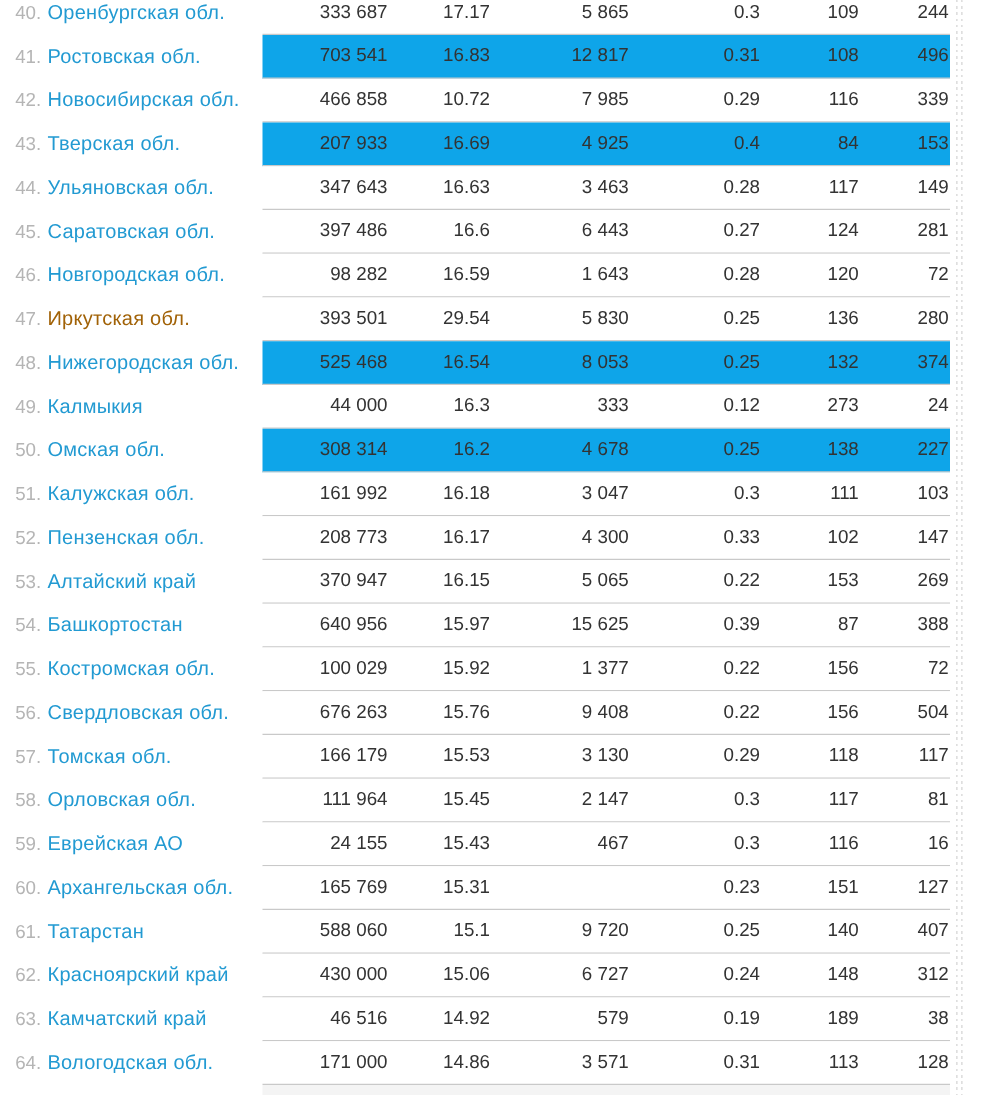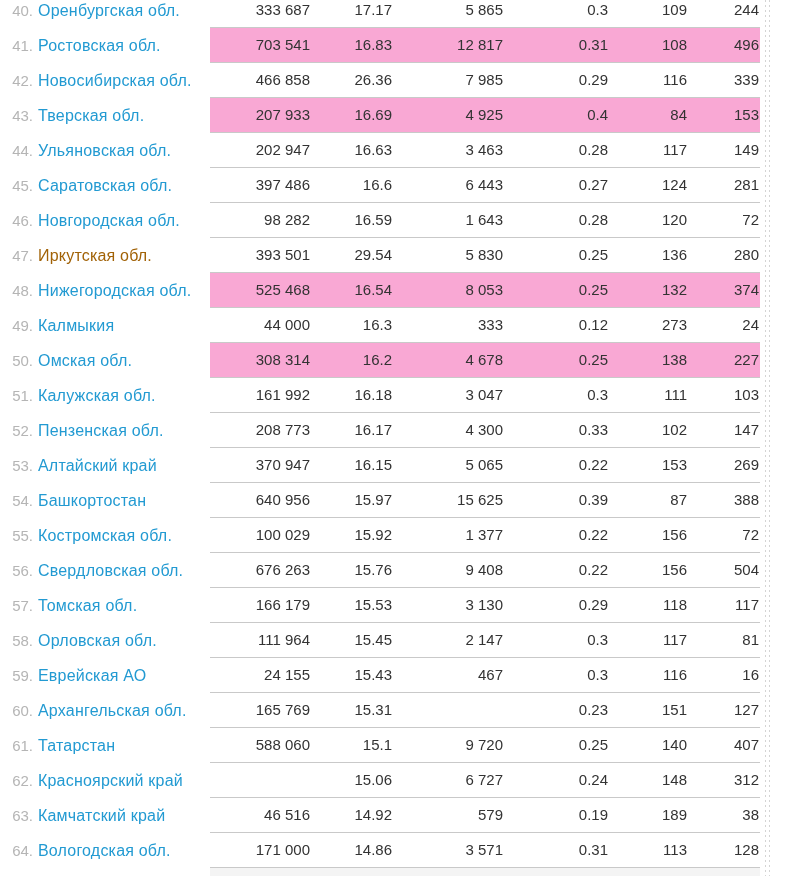--- a/index.html
+++ b/index.html
@@ -22,21 +22,21 @@
     position:absolute;left:38px;top:0;height:35px;
     line-height:35px;font-size:16px;letter-spacing:0.2px;
     color:#229ad2;text-decoration:none;cursor:pointer;white-space:nowrap;
   }
   .region.dark{color:#a16207;}
   .numzone{
     position:absolute;left:210px;top:0;width:550px;height:34px;
     border-bottom:1px solid #c9c9c9;
     background:#ffffff;
   }
-  .numzone.striped{background:#f9a8d4;text-decoration:underline;}
+  .numzone.striped{background:#0ea5e9;text-decoration:underline;}
   .cell{
     position:absolute;left:0;top:0;height:34px;
     line-height:34px;text-align:right;
     font-size:15px;color:#333333;white-space:nowrap;
   }
   .c0{width:100px;}
   .c1{width:182px;}
   .c2{width:293px;}
   .c3{width:398px;}
   .c4{width:477px;}
@@ -79,21 +79,21 @@
           <span class="cell c3">0.31</span>
           <span class="cell c4">108</span>
           <span class="cell c5">496</span>
         </div>
       </div>
       <div class="row">
         <span class="rank">42.</span>
         <a class="region">Новосибирская обл.</a>
         <div class="numzone">
           <span class="cell c0">466 858</span>
-          <span class="cell c1">26.36</span>
+          <span class="cell c1">10.72</span>
           <span class="cell c2">7 985</span>
           <span class="cell c3">0.29</span>
           <span class="cell c4">116</span>
           <span class="cell c5">339</span>
         </div>
       </div>
       <div class="row">
         <span class="rank">43.</span>
         <a class="region">Тверская обл.</a>
         <div class="numzone striped">
@@ -102,21 +102,21 @@
           <span class="cell c2">4 925</span>
           <span class="cell c3">0.4</span>
           <span class="cell c4">84</span>
           <span class="cell c5">153</span>
         </div>
       </div>
       <div class="row">
         <span class="rank">44.</span>
         <a class="region">Ульяновская обл.</a>
         <div class="numzone">
-          <span class="cell c0">202 947</span>
+          <span class="cell c0">347 643</span>
           <span class="cell c1">16.63</span>
           <span class="cell c2">3 463</span>
           <span class="cell c3">0.28</span>
           <span class="cell c4">117</span>
           <span class="cell c5">149</span>
         </div>
       </div>
       <div class="row">
         <span class="rank">45.</span>
         <a class="region">Саратовская обл.</a>
@@ -317,20 +317,21 @@
           <span class="cell c2">9 720</span>
           <span class="cell c3">0.25</span>
           <span class="cell c4">140</span>
           <span class="cell c5">407</span>
         </div>
       </div>
       <div class="row">
         <span class="rank">62.</span>
         <a class="region">Красноярский край</a>
         <div class="numzone">
+          <span class="cell c0">430 000</span>
           <span class="cell c1">15.06</span>
           <span class="cell c2">6 727</span>
           <span class="cell c3">0.24</span>
           <span class="cell c4">148</span>
           <span class="cell c5">312</span>
         </div>
       </div>
       <div class="row">
         <span class="rank">63.</span>
         <a class="region">Камчатский край</a>

